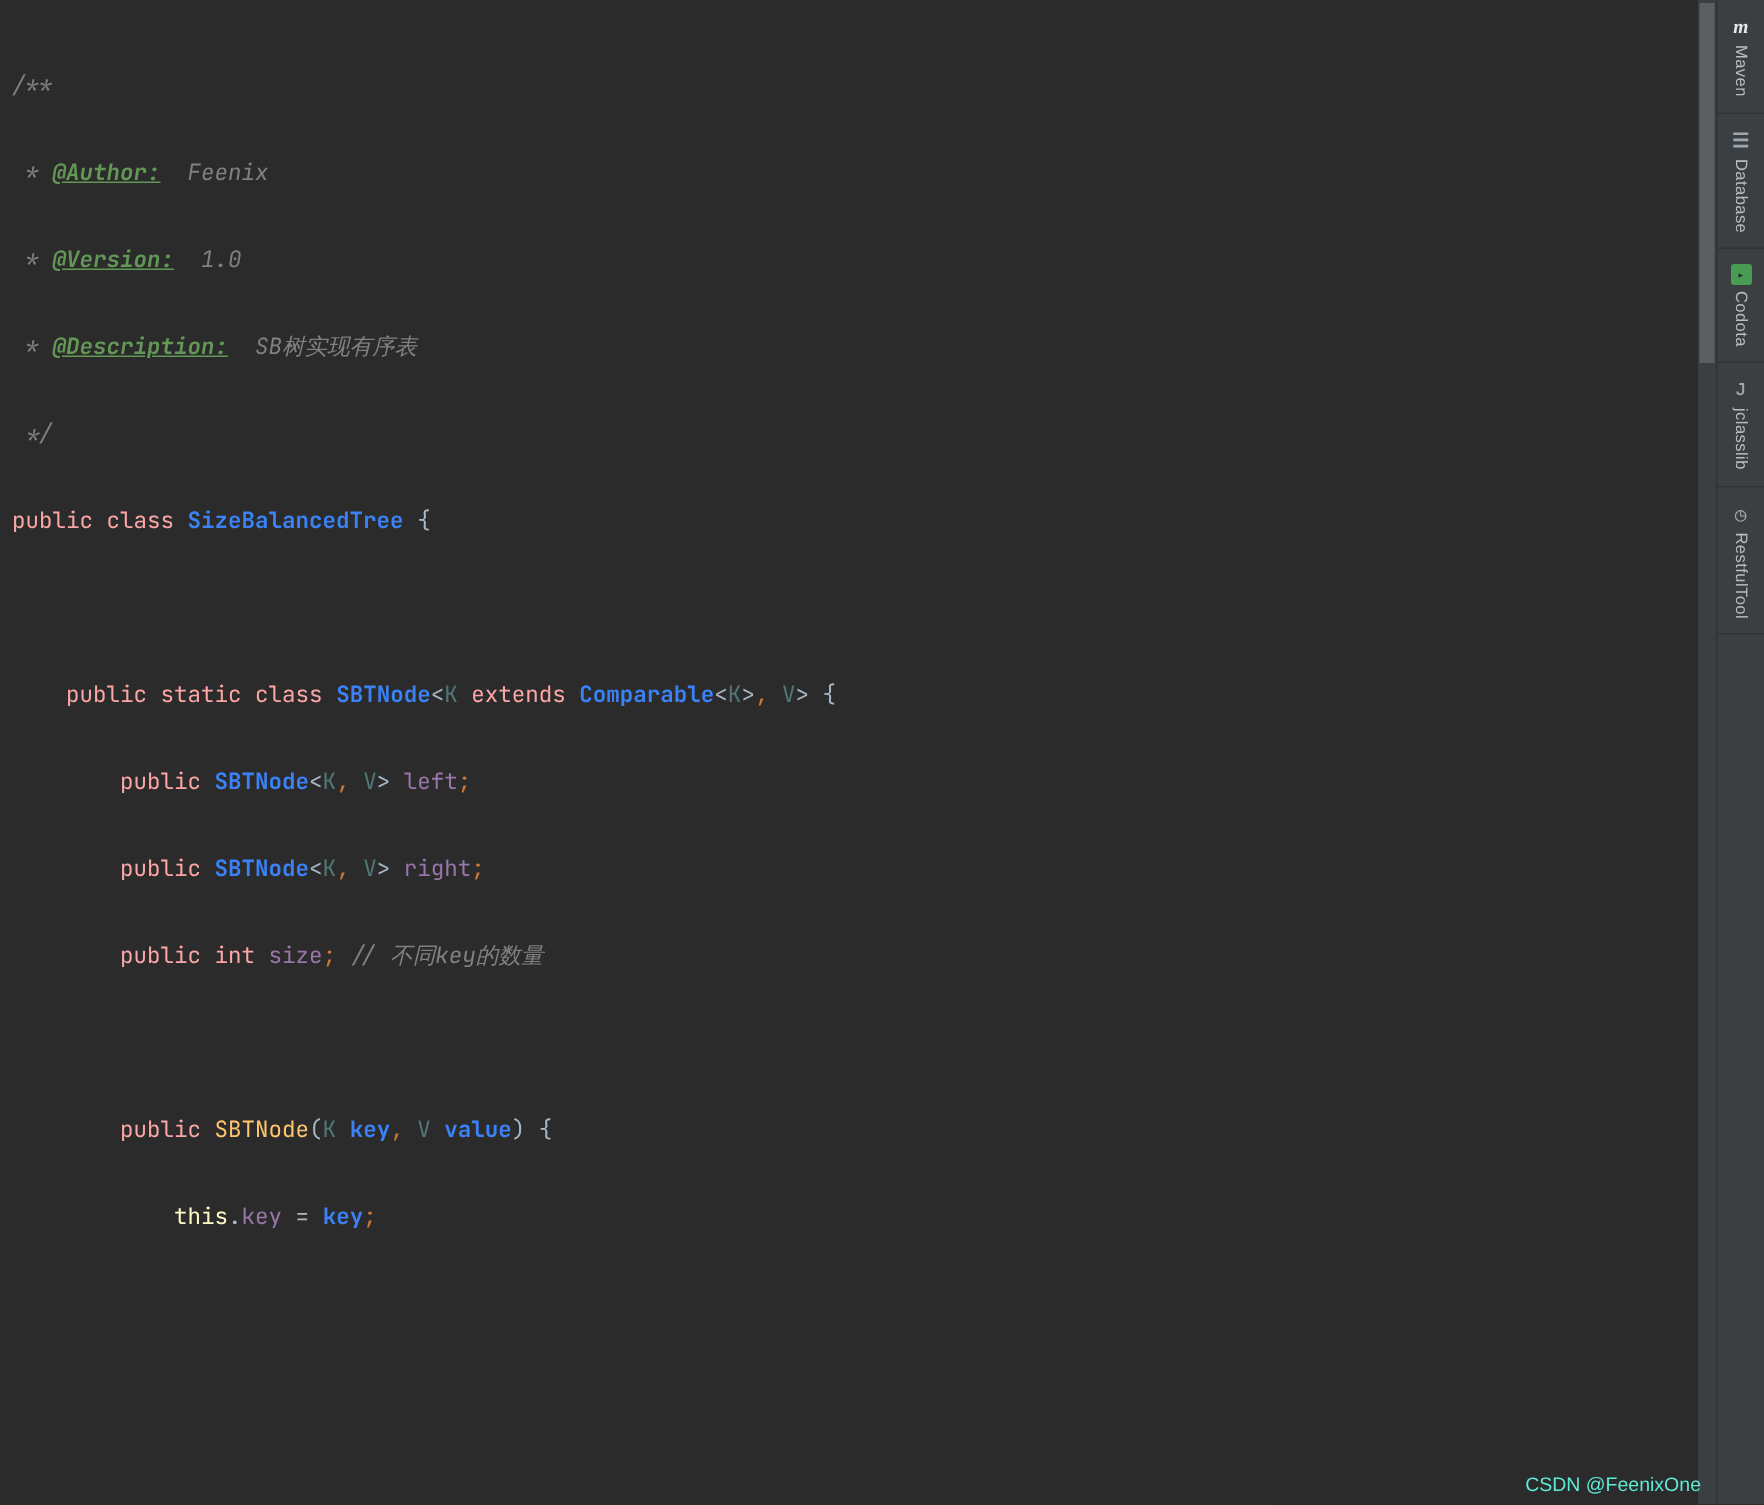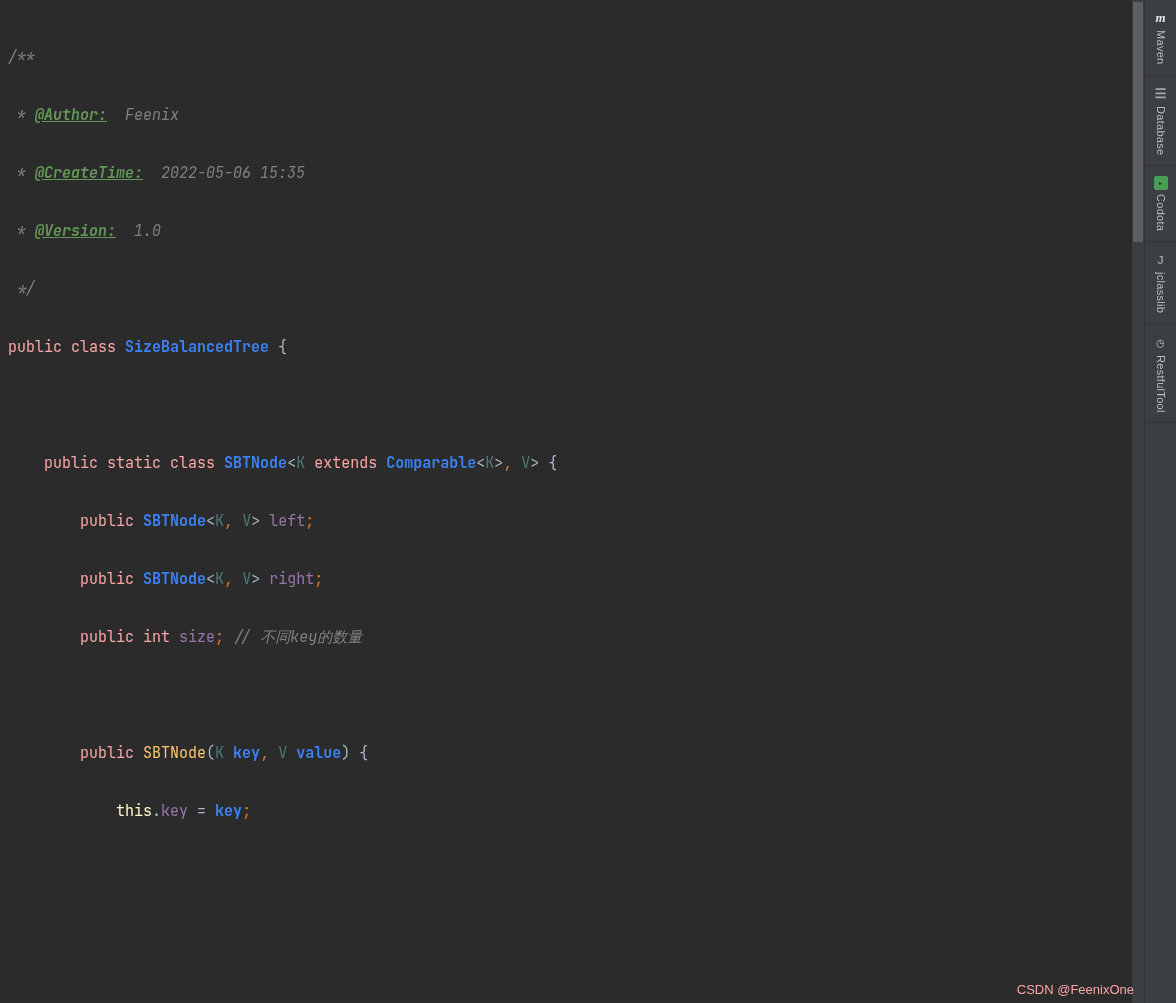--- a/index.html
+++ b/index.html
@@ -95,35 +95,35 @@
   left: 1px;
   width: 10px;
   height: 240px;
   background: #5c5e61;
   border-radius: 0;
 }
 .watermark {
   position: absolute;
   bottom: 6px;
   right: 42px;
-  color: #fca5a5;
+  color: #5eead4;
   font-size: 13px;
   font-family: sans-serif;
   text-align: right;
 }
 </style>
 </head>
 <body>
 
 <div class="editor-area">
   <div class="code-container">
 <span class="line"><span class="c-comment">/**</span></span>
 <span class="line"><span class="c-comment"> * </span><span class="c-doc-tag">@Author:</span><span class="c-doc-val">  </span><span class="c-doc-val">Feenix</span></span>
-<span class="line"><span class="c-comment"> * </span><span class="c-doc-tag">@CreateTime:</span><span class="c-doc-val">  </span><span class="c-doc-val">2022-05-06 15:35</span></span>
 <span class="line"><span class="c-comment"> * </span><span class="c-doc-tag">@Version:</span><span class="c-doc-val">  </span><span class="c-doc-val">1.0</span></span>
+<span class="line"><span class="c-comment"> * </span><span class="c-doc-tag">@Description:</span><span class="c-doc-val">  </span><span class="c-doc-val">SB树实现有序表</span></span>
 <span class="line"><span class="c-comment"> </span><span class="c-comment">*/</span></span>
 <span class="line"><span class="c-keyword">public</span> <span class="c-keyword">class</span> <span class="c-class">SizeBalancedTree</span> <span class="c-paren">{</span></span>
 <span class="line"></span>
 <span class="line">    <span class="c-keyword">public</span> <span class="c-keyword">static</span> <span class="c-keyword">class</span> <span class="c-class">SBTNode</span><span class="c-paren">&lt;</span><span class="c-type">K</span> <span class="c-keyword">extends</span> <span class="c-class">Comparable</span><span class="c-paren">&lt;</span><span class="c-type">K</span><span class="c-paren">&gt;</span><span class="c-semi">,</span> <span class="c-type">V</span><span class="c-paren">&gt; {</span></span>
 <span class="line">        <span class="c-keyword">public</span> <span class="c-class">SBTNode</span><span class="c-paren">&lt;</span><span class="c-type">K</span><span class="c-semi">,</span> <span class="c-type">V</span><span class="c-paren">&gt;</span> <span class="c-field">left</span><span class="c-semi">;</span></span>
 <span class="line">        <span class="c-keyword">public</span> <span class="c-class">SBTNode</span><span class="c-paren">&lt;</span><span class="c-type">K</span><span class="c-semi">,</span> <span class="c-type">V</span><span class="c-paren">&gt;</span> <span class="c-field">right</span><span class="c-semi">;</span></span>
 <span class="line">        <span class="c-keyword">public</span> <span class="c-keyword">int</span> <span class="c-field">size</span><span class="c-semi">;</span> <span class="c-comment">// 不同key的数量</span></span>
 <span class="line"></span>
 <span class="line">        <span class="c-keyword">public</span> <span class="c-method">SBTNode</span><span class="c-paren">(</span><span class="c-type">K</span> <span class="c-class">key</span><span class="c-semi">,</span> <span class="c-type">V</span> <span class="c-class">value</span><span class="c-paren">) {</span></span>
 <span class="line">            <span class="c-this">this</span><span class="c-paren">.</span><span class="c-field">key</span> <span class="c-op">=</span> <span class="c-class">key</span><span class="c-semi">;</span></span>

